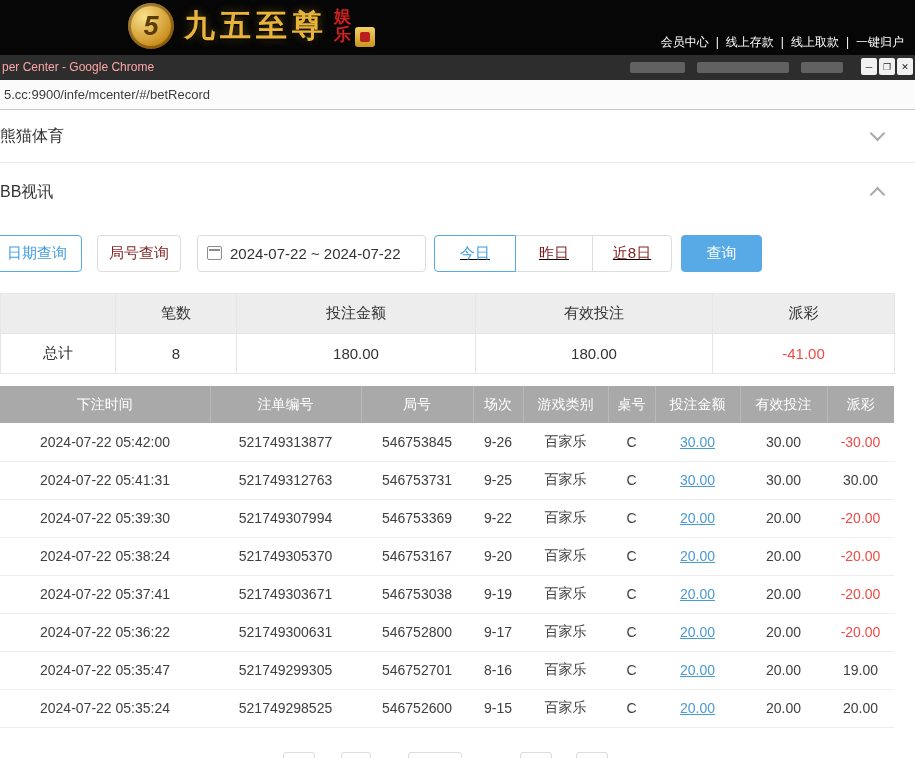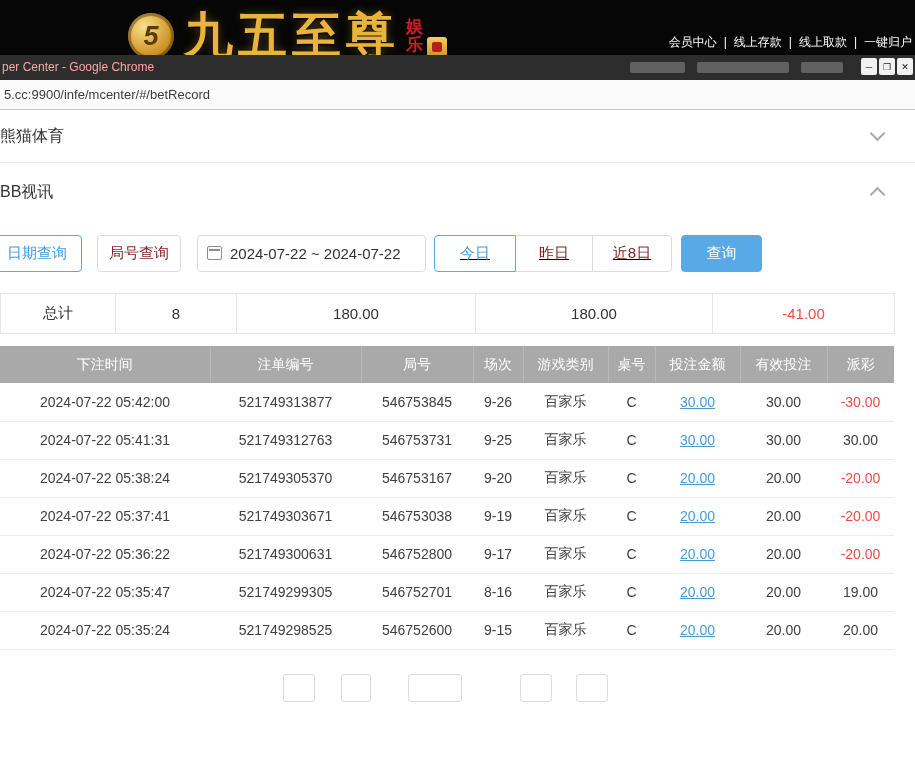--- a/index.html
+++ b/index.html
@@ -8,30 +8,30 @@
   .screen { position: relative; width: 915px; height: 758px; overflow: hidden; background: #fff; }
 
   
   .banner { position: relative; height: 55px; background: #060606; }
   .logo { position: absolute; left: 128px; top: 3px; display: flex; align-items: center; }
   .coin { width: 46px; height: 46px; border-radius: 50%;
           background: radial-gradient(circle at 35% 30%, #f9e08a, #c98c1c 70%, #8a5c0d);
           box-shadow: inset 0 0 0 3px rgba(70,45,5,.45);
           display: flex; align-items: center; justify-content: center;
           color: #5a3c05; font-size: 27px; font-weight: bold; font-style: italic; }
-  .logo-main { margin-left: 10px; font-size: 49px; font-weight: bold; letter-spacing: 5px;
+  .logo-main { margin-left: 10px; font-size: 31px; font-weight: bold; letter-spacing: 5px;
                color: #e9b43a; text-shadow: 0 2px 2px rgba(0,0,0,.7), 0 0 8px rgba(233,180,58,.35); }
   .logo-sub { margin-left: 6px; display: flex; flex-direction: column; align-items: center;
               color: #c92222; font-weight: bold; font-size: 17px; line-height: 1.05;
               text-shadow: 1px 1px 0 rgba(40,0,0,.8); }
   .logo-sub .ch { display: block; }
   .seal { width: 20px; height: 20px; margin-left: 4px; margin-top: 22px; border-radius: 3px;
           background: linear-gradient(#f2cf63, #c9961f); display: flex; align-items: center; justify-content: center; }
   .seal-inner { width: 10px; height: 10px; background: #b81e1e; border-radius: 2px; }
-  .banner-links { position: absolute; right: 3px; bottom: 4px; font-size: 12px; color: #fff; white-space: nowrap; }
+  .banner-links { position: absolute; right: 11px; bottom: 4px; font-size: 12px; color: #fff; white-space: nowrap; }
   .banner-links a { color: #fff; text-decoration: none; cursor: pointer; }
   .banner-links .sep { color: #fff; margin: 0 7px; }
 
   
   .titlebar { position: relative; height: 25px; background: #2d2d2d; }
   .title-text { font-size: 12px; color: #fca5a5; line-height: 25px; padding-left: 2px; display: inline-block; }
   .artifacts { position: absolute; right: 72px; top: 7px; display: flex; gap: 12px; }
   .artifact { height: 11px; background: #969696; opacity: .5; border-radius: 2px; }
   .a1 { width: 55px; } .a2 { width: 92px; } .a3 { width: 42px; }
   .win-controls { position: absolute; right: 2px; top: 3px; display: flex; gap: 2px; }
@@ -172,20 +172,27 @@
 
     <table class="summary-table">
       <colgroup>
         <col style="width:115px">
           <col style="width:121px">
           <col style="width:239px">
           <col style="width:237px">
           <col style="width:182px">
       </colgroup>
       <tbody>
+          <tr>
+        <th></th>
+        <th>笔数</th>
+        <th>投注金额</th>
+        <th>有效投注</th>
+        <th>派彩</th>
+      </tr>
       <tr>
         <td>总计</td>
         <td>8</td>
         <td>180.00</td>
         <td>180.00</td>
         <td class="neg">-41.00</td>
       </tr>
     </tbody>
       </table>
 
@@ -231,20 +238,31 @@
     <td>521749312763</td>
     <td>546753731</td>
     <td>9-25</td>
     <td>百家乐</td>
     <td>C</td>
     <td><a class="bet-link">30.00</a></td>
     <td>30.00</td>
     <td>30.00</td>
   </tr>
           <tr>
+    <td>2024-07-22 05:39:30</td>
+    <td>521749307994</td>
+    <td>546753369</td>
+    <td>9-22</td>
+    <td>百家乐</td>
+    <td>C</td>
+    <td><a class="bet-link">20.00</a></td>
+    <td>20.00</td>
+    <td class="neg">-20.00</td>
+  </tr>
+          <tr>
     <td>2024-07-22 05:38:24</td>
     <td>521749305370</td>
     <td>546753167</td>
     <td>9-20</td>
     <td>百家乐</td>
     <td>C</td>
     <td><a class="bet-link">20.00</a></td>
     <td>20.00</td>
     <td class="neg">-20.00</td>
   </tr>

